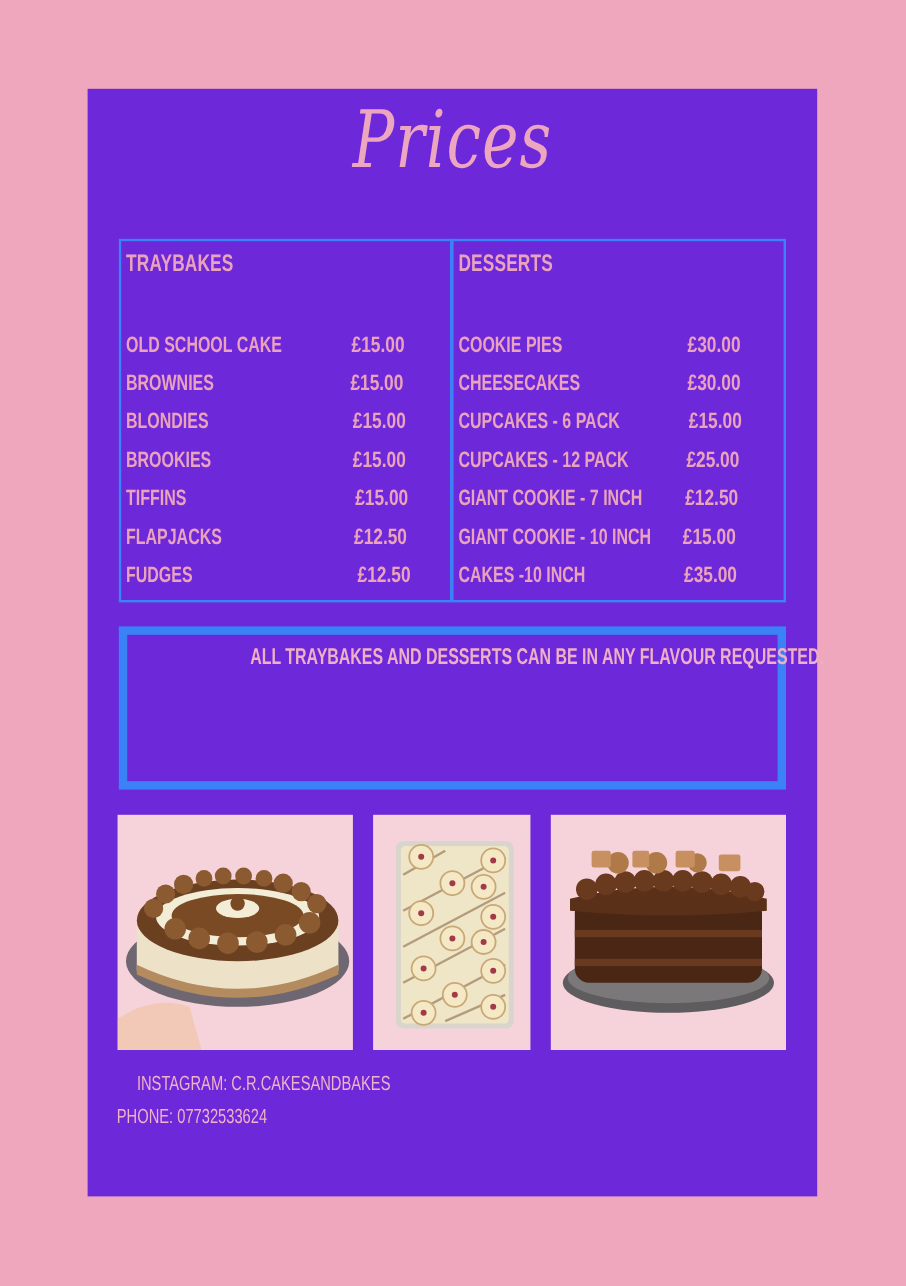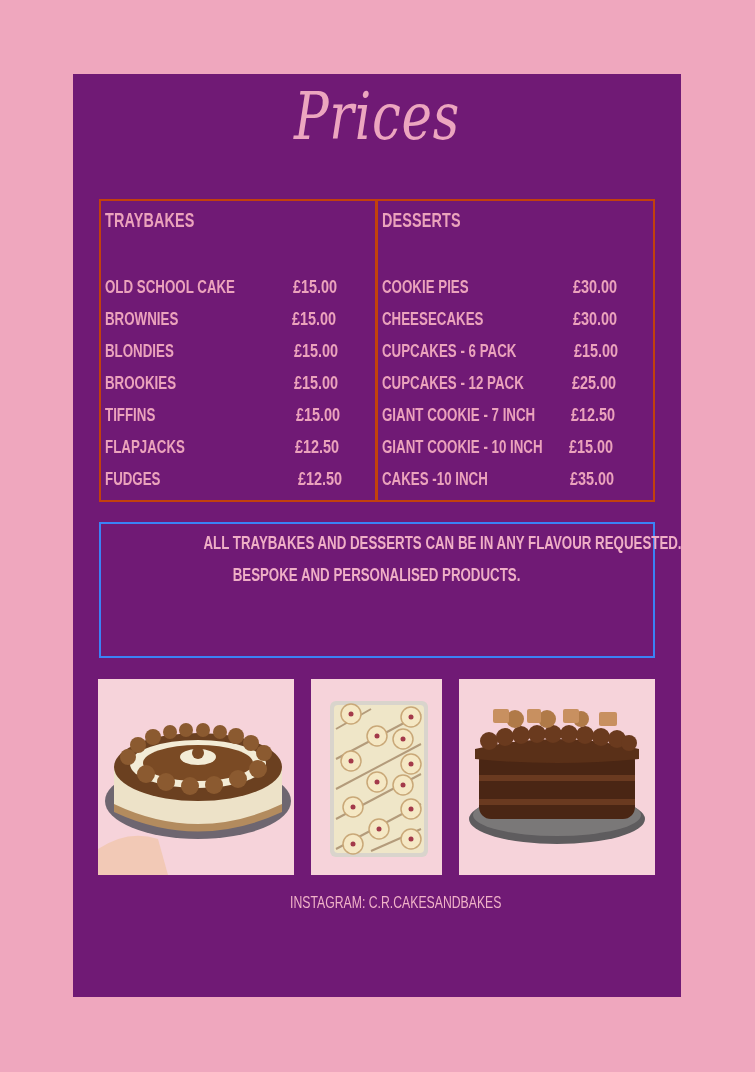--- a/index.html
+++ b/index.html
@@ -7,21 +7,21 @@
       width: 755px; height: 1072px;
       background: #EFA7BE;
       position: relative;
       overflow: hidden;
       font-family: "Liberation Sans", sans-serif;
     }
     .card {
       position: absolute;
       left: 73px; top: 74px;
       width: 608px; height: 923px;
-      background: #701a75;
+      background: #6d28d9;
     }
     .title {
       position: absolute;
       left: 0; right: 0; top: 10px;
       text-align: center;
       font-family: "DejaVu Serif", serif;
       font-style: italic;
       font-size: 66px;
       color: #ECA6BF;
       letter-spacing: 1px;
@@ -31,21 +31,21 @@
     }
     .cond {
       font-family: "Liberation Sans", sans-serif;
       font-weight: bold;
       text-transform: uppercase;
       display: inline-block;
       transform-origin: left center;
     }
     .price-box {
       position: absolute;
-      border: 2px solid #c2410c;
+      border: 2px solid #3b82f6;
       box-sizing: border-box;
     }
     .traybakes-box { left: 26px; top: 125px; width: 278px; height: 303px; }
     .desserts-box { left: 303px; top: 125px; width: 279px; height: 303px; padding-left: 18px; }
     .section-heading {
       position: absolute;
       left: 4px; top: 8px;
       font-size: 20px;
       letter-spacing: 0.2px;
       color: #EBA3BC;
@@ -74,21 +74,21 @@
       font-size: 18.5px;
       color: #EBA3BC;
       transform: scaleX(0.78);
       transform-origin: left center;
       white-space: nowrap;
     }
     .note-box {
       position: absolute;
       left: 26px; top: 448px;
       width: 556px; height: 136px;
-      border: 2px solid #3b82f6;
+      border: 7px solid #3b82f6;
       box-sizing: border-box;
       text-align: center;
     }
     .note-line {
       display: block;
       height: 31.5px;
       line-height: 31.5px;
       white-space: nowrap;
     }
     .note-line span {
@@ -107,22 +107,20 @@
       background: #F6D3DA;
       overflow: hidden;
     }
     .photo-1 { left: 25px; width: 196px; }
     .photo-2 { left: 238px; width: 131px; }
     .photo-3 { left: 386px; width: 196px; }
     .contact {
       position: absolute;
       left: 0; right: 0;
       top: 815px;
-      text-align: center;
-      margin-left: 37px;
     }
     .contact-line {
       display: block;
       height: 28px;
       line-height: 28px;
       white-space: nowrap;
     }
     .contact-line span {
       display: inline-block;
       font-size: 17px;
@@ -201,21 +199,20 @@
     </div>
     <div class="item-row" style="top:267px;">
       <span class="item-name cond">CAKES -10 INCH</span>
       <span class="item-price cond" style="left:188px;">£35.00</span>
     </div>
   </div>
 
   <div class="note-box">
     <div style="height:3px;"></div>
     <div class="note-line"><span>ALL TRAYBAKES AND DESSERTS CAN BE IN ANY FLAVOUR REQUESTED.</span></div>
-    <div class="note-line"><span>BESPOKE AND PERSONALISED PRODUCTS.</span></div>
   </div>
 
   <div class="photo photo-1">
     <svg width="196" height="196" viewBox="0 0 196 196">
       <rect width="196" height="196" fill="#F6D3DA"></rect>
       <path d="M0 170 Q30 150 60 160 L70 196 L0 196 Z" fill="#F2C9B6"></path>
       <ellipse cx="100" cy="122" rx="93" ry="38" fill="#6E6670"></ellipse>
       <path d="M16 88 L16 130 Q100 170 184 130 L184 88 Z" fill="#EDE2C8"></path>
       <path d="M16 125 Q100 165 184 125 L184 133 Q100 172 16 133 Z" fill="#B38B5E"></path>
       <ellipse cx="100" cy="88" rx="84" ry="34" fill="#6B4020"></ellipse>
@@ -320,15 +317,16 @@
         <rect x="34" y="30" width="16" height="14" rx="2"></rect>
           <rect x="68" y="30" width="14" height="14" rx="2"></rect>
         <rect x="104" y="30" width="16" height="14" rx="2"></rect>
           <rect x="140" y="33" width="18" height="14" rx="2"></rect>
       </g>
     </svg>
   </div>
 
   <div class="contact">
     <div class="contact-line"><span>INSTAGRAM: C.R.CAKESANDBAKES</span></div>
+    <div class="contact-line"><span>PHONE: 07732533624</span></div>
   </div>
 
 </div>
 
 </body></html>

